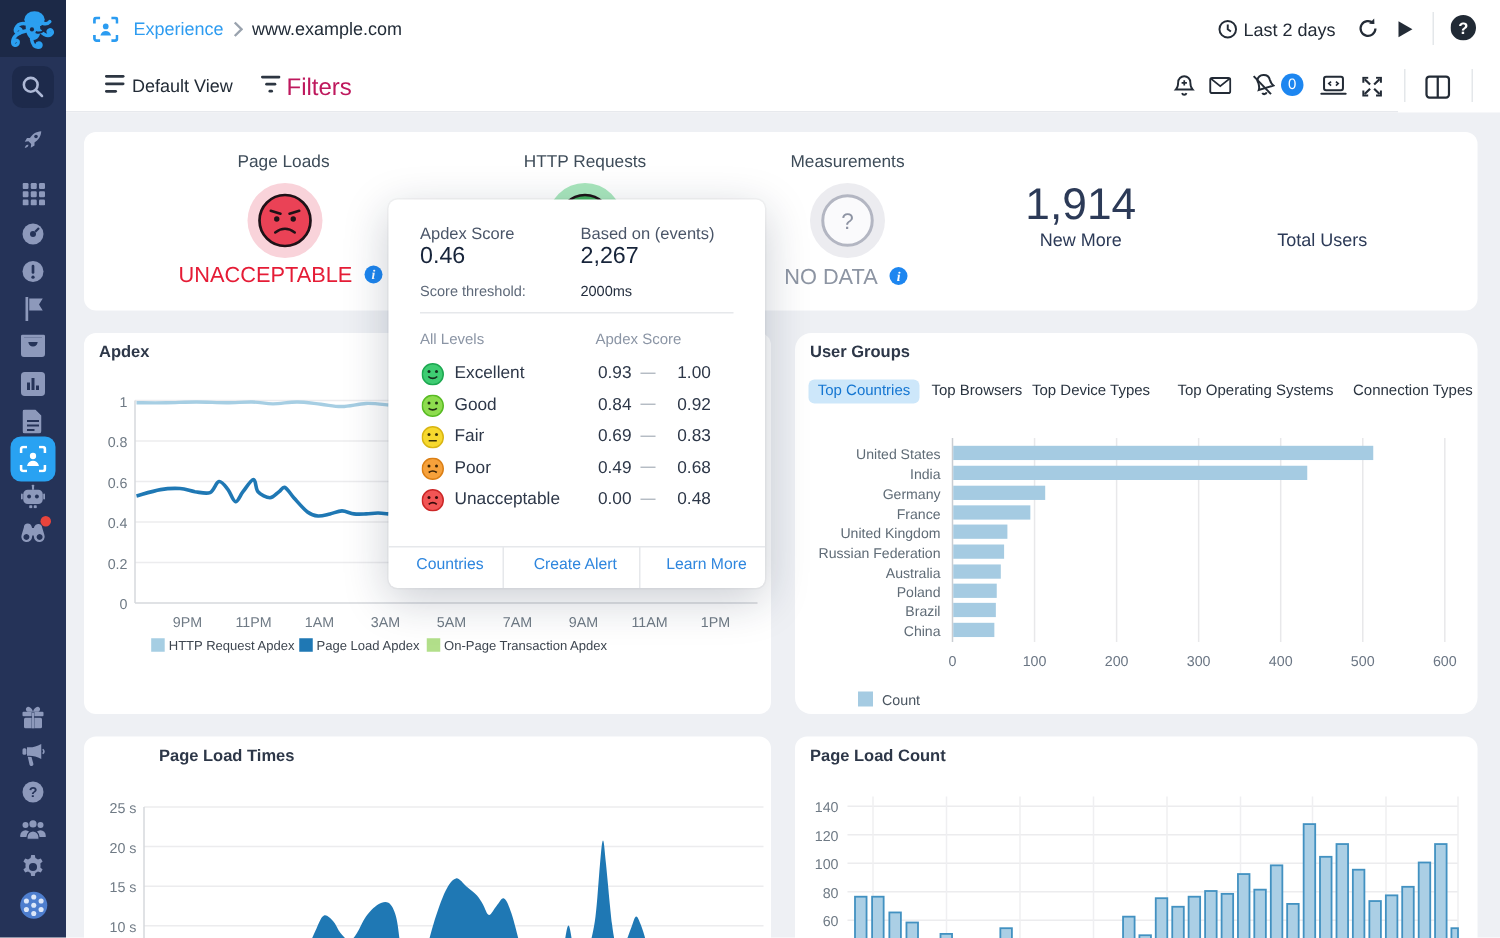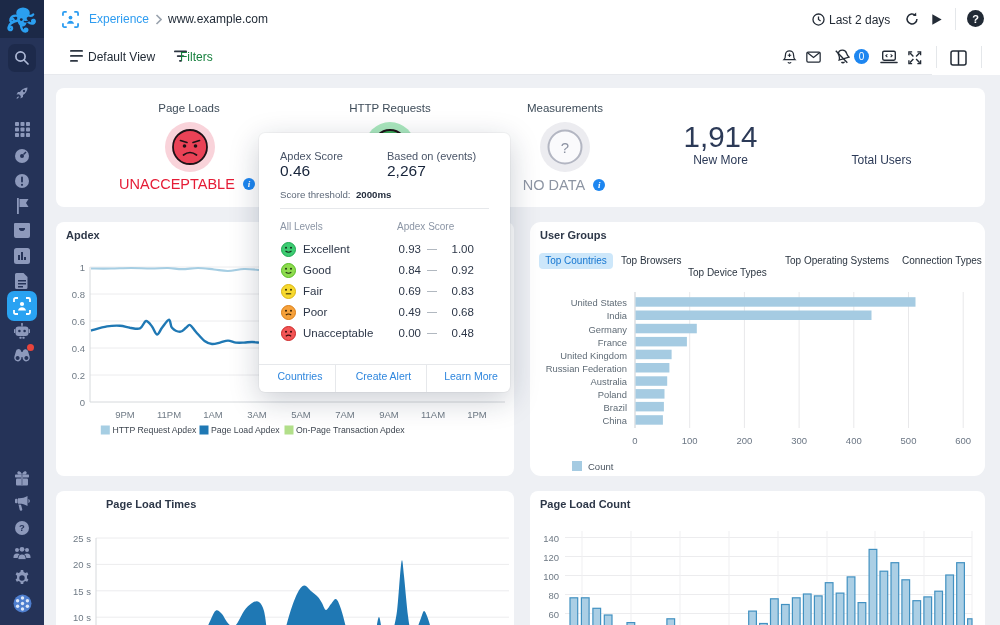--- a/index.html
+++ b/index.html
@@ -61,21 +61,21 @@
       <rect x="0" y="0" width="13" height="1.8" rx="0.9"></rect>
       <rect x="0" y="5" width="13" height="1.8" rx="0.9"></rect>
       <rect x="0" y="10" width="8" height="1.8" rx="0.9"></rect>
     </svg>
   <span style="position:absolute; left:44px; top:12px; font-size:12px; font-weight:500; color:#222b36;">Default View</span>
   <svg width="13" height="13" viewBox="0 0 13 13" style="position:absolute; left:130px; top:12px;" fill="#2d3642">
       <rect x="0" y="0.5" width="13" height="1.8" rx="0.9"></rect>
       <rect x="2.8" y="5.2" width="7.4" height="1.8" rx="0.9"></rect>
       <rect x="5" y="9.9" width="3" height="1.8" rx="0.9"></rect>
     </svg>
-  <span style="position:absolute; left:136px; top:12px; font-size:12px; font-weight:500; color:#15803d;">Filters</span>
+  <span style="position:absolute; left:147px; top:12px; font-size:16px; font-weight:500; color:#be185d;">Filters</span>
   <svg width="15" height="16" viewBox="0 0 17 18" style="position:absolute; left:738px; top:11px;" fill="none" stroke="#232b36" stroke-width="1.4">
       <path d="M8.5 2 a4.6 4.6 0 0 1 4.6 4.6 c0 3.4 0.9 4.6 1.7 5.4 h-12.6 c0.8-0.8 1.7-2 1.7-5.4 a4.6 4.6 0 0 1 4.6-4.6 z"></path>
       <path d="M6.8 14.8 a1.8 1.8 0 0 0 3.4 0"></path>
       <path d="M8.5 5 v4 M6.5 7 h4" stroke-width="1.3"></path>
     </svg>
   <svg width="15" height="12" viewBox="0 0 18 14" style="position:absolute; left:762px; top:13px;" fill="none" stroke="#232b36" stroke-width="1.5">
       <rect x="1" y="1" width="16" height="12" rx="1.5"></rect>
       <path d="M1.5 1.5 L9 7.5 L16.5 1.5"></path>
     </svg>
   <svg width="16" height="16" viewBox="0 0 18 18" style="position:absolute; left:790px; top:11px;" fill="none" stroke="#232b36" stroke-width="1.5">
@@ -168,21 +168,21 @@
           <text x="155" y="211">Page Load Apdex</text>
         <rect x="228.5" y="203.5" width="9" height="9" fill="#b2df8a"></rect>
           <text x="240" y="211">On-Page Transaction Apdex</text>
       </g>
     </svg>
   </div>
   <div class="panel" id="ugp" style="left:486px; top:147px; width:455px; height:254px;border-radius:11px;">
     <div style="position:absolute; left:10px; top:7px; font-size:11px; font-weight:700; color:#2d3748;">User Groups</div>
     <div style="position:absolute; left:9px; top:31px; width:74px; height:16px; background:#cde7fa; border-radius:4px; color:#1576d1; font-size:10px; text-align:center; line-height:16px;">Top Countries</div>
     <div style="position:absolute; left:91px; top:31px; font-size:10px; color:#2a3440; line-height:16px;">Top Browsers</div>
-    <div style="position:absolute; left:158px; top:43px; font-size:10px; color:#2a3440; line-height:16px;">Top Device Types</div>
+    <div style="position:absolute; left:158px; top:31px; font-size:10px; color:#2a3440; line-height:16px;">Top Device Types</div>
     <div style="position:absolute; left:255px; top:31px; font-size:10px; color:#2a3440; line-height:16px;">Top Operating Systems</div>
     <div style="position:absolute; left:372px; top:31px; font-size:10px; color:#2a3440; line-height:16px;">Connection Types</div>
     <svg width="455" height="200" viewBox="0 0 455 200" style="position:absolute; left:0; top:54px;">
       <g stroke="#e8e8ea" stroke-width="1">
         <line x1="159.7" y1="16" x2="159.7" y2="152"></line>
           <line x1="214.4" y1="16" x2="214.4" y2="152"></line>
           <line x1="269.1" y1="16" x2="269.1" y2="152"></line>
           <line x1="323.8" y1="16" x2="323.8" y2="152"></line>
           <line x1="378.5" y1="16" x2="378.5" y2="152"></line>
           <line x1="433.2" y1="16" x2="433.2" y2="152"></line>
@@ -467,21 +467,21 @@
           <circle cx="14.4" cy="12.3" r="1.7"></circle>
         </g>
       </svg>
     </div>
 </div>
 <div id="popup">
   <div style="position:absolute; left:21px; top:16.5px; font-size:11px; color:#4a5568;">Apdex Score</div>
   <div style="position:absolute; left:128px; top:16.5px; font-size:11px; color:#4a5568;">Based on (events)</div>
   <div style="position:absolute; left:21px; top:29px; font-size:15.5px; color:#17243a;">0.46</div>
   <div style="position:absolute; left:128px; top:29px; font-size:15.5px; color:#17243a;">2,267</div>
-  <div style="position:absolute; left:21px; top:56px; font-size:9.7px; color:#5d6878;">Score threshold: &nbsp;<span style="color:#242e3e; font-weight:700;">2000ms</span></div>
+  <div style="position:absolute; left:21px; top:56px; font-size:9.7px; color:#5d6878;">Score threshold: &nbsp;<span style="color:#242e3e; font-weight:400;margin-left:31px;">2000ms</span></div>
   <div style="position:absolute; left:21px; top:75px; width:209px; height:1px; background:#e6e8eb;"></div>
   <div style="position:absolute; left:21px; top:88px; font-size:10px; color:#8b95a5;">All Levels</div>
   <div style="position:absolute; left:138px; top:88px; font-size:10px; color:#8b95a5;">Apdex Score</div>
   <div class="prow" style="top:109px;">
       <svg class="pemo" width="15" height="15" viewBox="0 0 15 15">
         <circle cx="7.5" cy="7.5" r="7" fill="#3ecc72" stroke="#1da851" stroke-width="1"></circle>
         <circle cx="5" cy="5.7" r="1" fill="#14301e"></circle>
         <circle cx="10" cy="5.7" r="1" fill="#14301e"></circle>
         <path d="M4.5 9 q3 2.6 6 0" stroke="#14301e" stroke-width="1.1" fill="none"></path>
       </svg>

